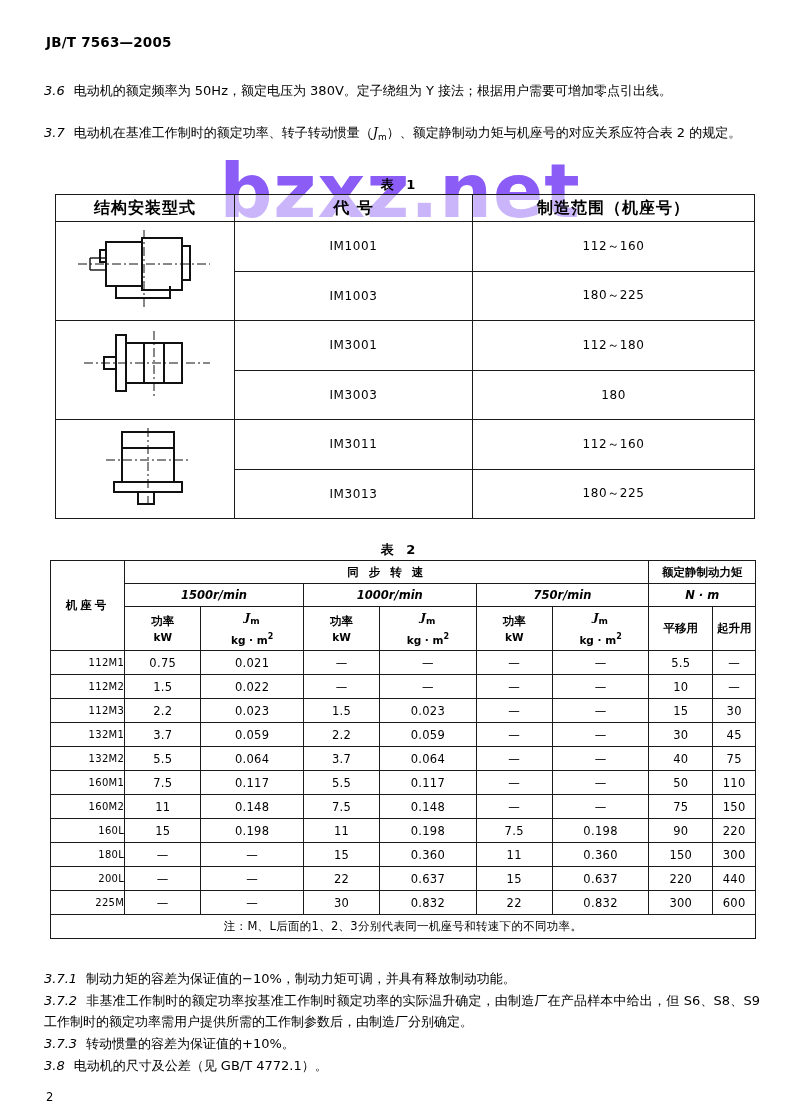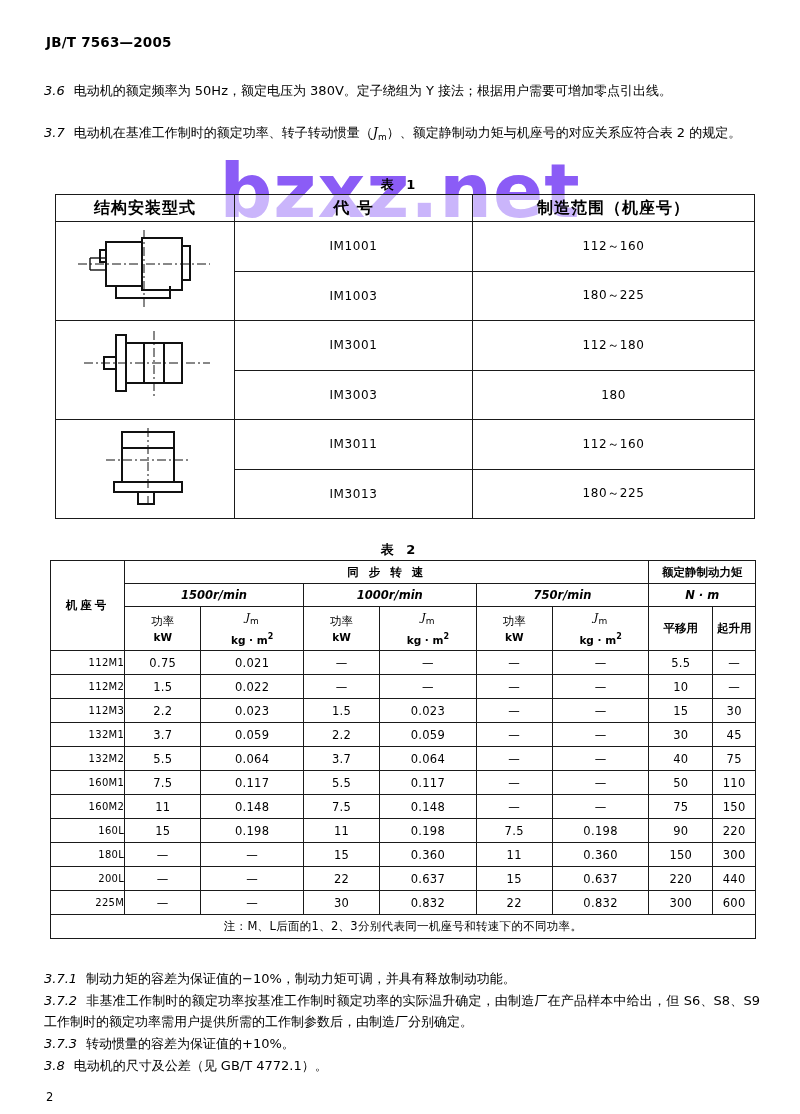--- a/index.html
+++ b/index.html
@@ -96,21 +96,21 @@
 
   
   #table2{left:50px;top:560px;width:706px;}
   #table2 th{font-size:11.5px;}
   #table2 td{font-size:11.5px;height:23px;letter-spacing:0.3px;}
   #table2 .hrow1 th{height:22px;letter-spacing:3px;}
   #table2 .hrow2 th{height:22px;font-style:italic;}
   #table2 .hrow3 th{height:43px;}
   #table2 td.seat{font-size:10px;letter-spacing:0.3px;text-align:right;}
   .hdr2line{line-height:16px;}
-  .hdr2line .l1{display:block;font-weight:normal;}
+  .hdr2line .l1{display:block;font-weight:bold;}
   .hdr2line .l2{display:block;font-weight:bold;font-size:10.5px;}
   .noterow td{
     text-align:left;
     padding:3px 0 3px 34px;
     font-size:11.5px;
     height:20px;
     letter-spacing:0.2px;
   }
   .unit-sup{font-size:8px;vertical-align:super;}
 

